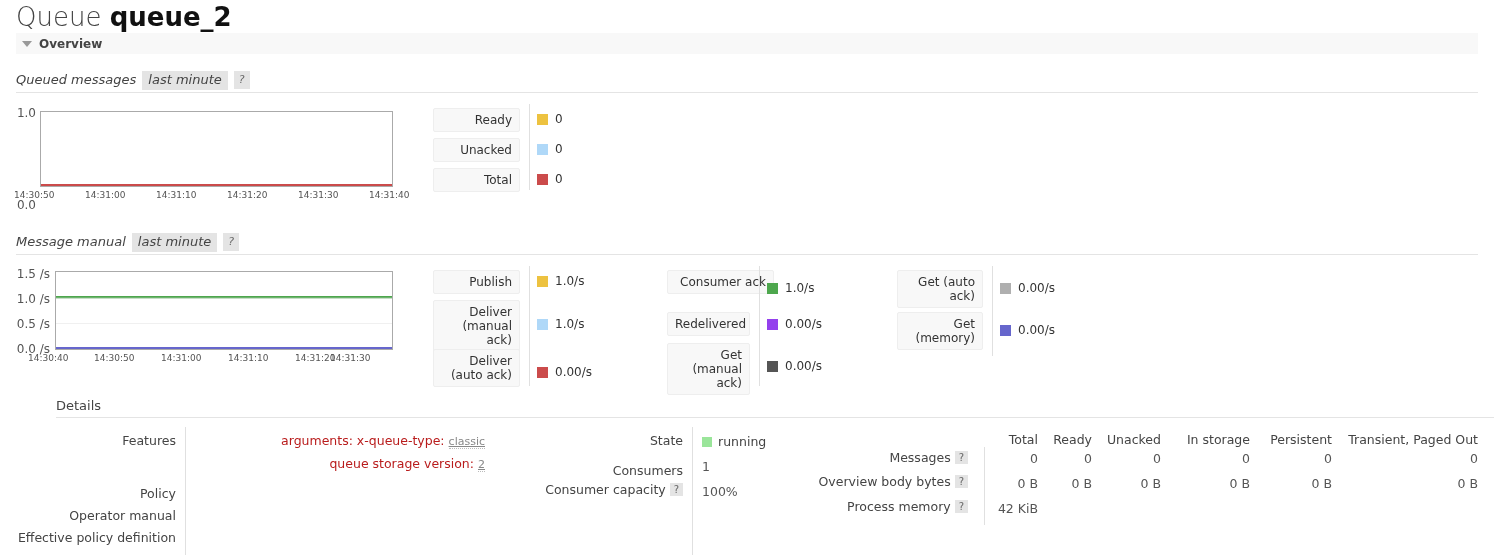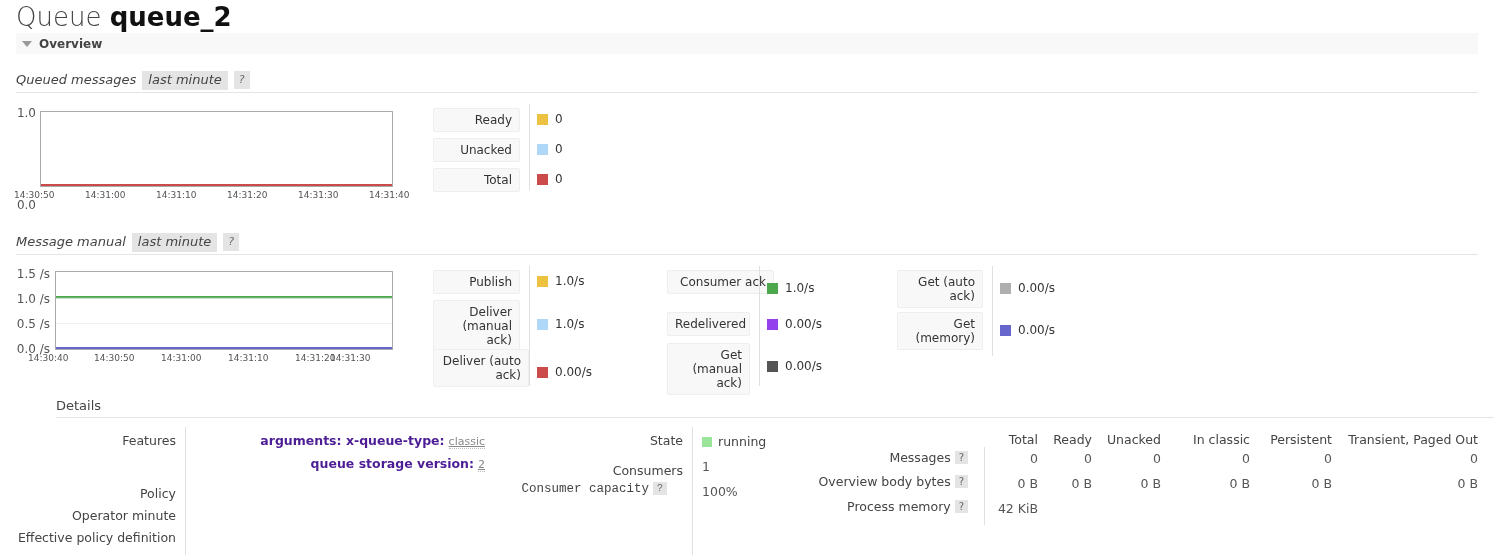--- a/index.html
+++ b/index.html
@@ -119,21 +119,21 @@
   .details-grid { position: absolute; }
   .dlabel {
     position: absolute;
     font-size: 12.5px; color: #444;
     text-align: right; white-space: nowrap;
   }
   .dvalue {
     position: absolute;
     font-size: 12.5px; color: #444; white-space: nowrap;
   }
-  .dvalue .argname { color: #4c1d95; font-weight: bold; }
+  .dvalue .argname { color: #b91c1c; }
   .dval-small {
     font-size: 11px; color: #888;
     border-bottom: 1px dotted #bbb;
     text-decoration: underline;
   }
   .vdiv { position: absolute; width: 1px; background: #e0e0e0; }
   .help-sq {
     background: #e4e4e4; color: #666;
     font-size: 10px; padding: 1px 4px;
     margin-left: 4px; cursor: pointer;
@@ -242,21 +242,21 @@
 </div>
 
 <div class="legend-group">
   <div class="legend-row" style="left:433px; top:270px;">
     <div class="legend-label" style="width:87px;">Publish</div>
   </div>
   <div class="legend-row" style="left:433px; top:300px;">
     <div class="legend-label" style="width:87px;">Deliver (manual ack)</div>
   </div>
   <div class="legend-row" style="left:433px; top:349px;">
-    <div class="legend-label" style="width:96px;">Deliver (auto ack)</div>
+    <div class="legend-label" style="width:87px;">Deliver (auto ack)</div>
   </div>
   <div class="legend-sep" style="left:529px; top:266px; height:120px;"></div>
   <div class="legend-val" style="position:absolute; left:537px; top:274px;">
     <span class="swatch" style="background:#edc240;"></span>
     <span>1.0/s</span>
   </div>
   <div class="legend-val" style="position:absolute; left:537px; top:317px;">
     <span class="swatch" style="background:#afd8f8;"></span>
     <span>1.0/s</span>
   </div>
@@ -309,38 +309,38 @@
   </div>
 </div>
 
 <div class="plainhead" style="top:398px;margin-left:40px;">
   <span>Details</span>
 </div>
 
 <div class="details-grid">
   <div class="dlabel" style="left:0px; top:433px; width:176px;">Features</div>
   <div class="dlabel" style="left:0px; top:486px; width:176px;">Policy</div>
-  <div class="dlabel" style="left:0px; top:508px; width:176px;">Operator minute</div>
+  <div class="dlabel" style="left:0px; top:508px; width:176px;">Operator manual</div>
   <div class="dlabel" style="left:0px; top:530px; width:176px;">Effective policy definition</div>
   <div class="vdiv" style="left:185px; top:427px; height:128px;"></div>
 
   <div class="dvalue" style="left:195px; top:433px; width:290px; text-align:right;">
     <span class="argname">arguments: x-queue-type:</span>
     <span class="dval-small">classic</span>
   </div>
   <div class="dvalue" style="left:195px; top:456px; width:290px; text-align:right;">
     <span class="argname">queue storage version:</span>
     <span class="dval-small">2</span>
   </div>
 </div>
 
 <div class="details-grid">
   <div class="dlabel" style="left:490px; top:433px; width:193px;">State</div>
   <div class="dlabel" style="left:490px; top:457px; width:193px;margin-top:6px;">Consumers</div>
-  <div class="dlabel" style="left:474px; top:482px; width:193px;font-family:Liberation Mono, monospace;">
+  <div class="dlabel" style="left:490px; top:482px; width:193px;">
     <span>Consumer capacity</span><span class="help-sq">?</span>
   </div>
   <div class="vdiv" style="left:692px; top:427px; height:128px;"></div>
 
   <div class="dvalue" style="left:702px; top:434px;">
     <span class="state-dot" style="background:#9ae59a;"></span><span>running</span>
   </div>
   <div class="dvalue" style="left:702px; top:459px; color:#555;">1</div>
   <div class="dvalue" style="left:702px; top:484px; color:#555;">100%</div>
 </div>
@@ -353,21 +353,21 @@
     <span>Overview body bytes</span><span class="help-sq">?</span>
   </div>
   <div class="dlabel" style="left:790px; top:499px; width:178px;">
     <span>Process memory</span><span class="help-sq">?</span>
   </div>
   <div class="vdiv" style="left:984px; top:447px; height:78px;"></div>
 
   <div class="colhdr" style="left:962px;  top:432px; width:76px;">Total</div>
   <div class="colhdr" style="left:1016px; top:432px; width:76px;">Ready</div>
   <div class="colhdr" style="left:1075px; top:432px; width:86px;">Unacked</div>
-  <div class="colhdr" style="left:1146px; top:432px; width:104px;">In classic</div>
+  <div class="colhdr" style="left:1146px; top:432px; width:104px;">In storage</div>
   <div class="colhdr" style="left:1236px; top:432px; width:96px;">Persistent</div>
   <div class="colhdr" style="left:1318px; top:432px; width:160px;">Transient, Paged Out</div>
 
   <div class="cell" style="left:962px;  top:451px; width:76px;">0</div>
   <div class="cell" style="left:1016px; top:451px; width:76px;">0</div>
   <div class="cell" style="left:1075px; top:451px; width:86px;">0</div>
   <div class="cell" style="left:1146px; top:451px; width:104px;">0</div>
   <div class="cell" style="left:1236px; top:451px; width:96px;">0</div>
   <div class="cell" style="left:1318px; top:451px; width:160px;">0</div>
 

